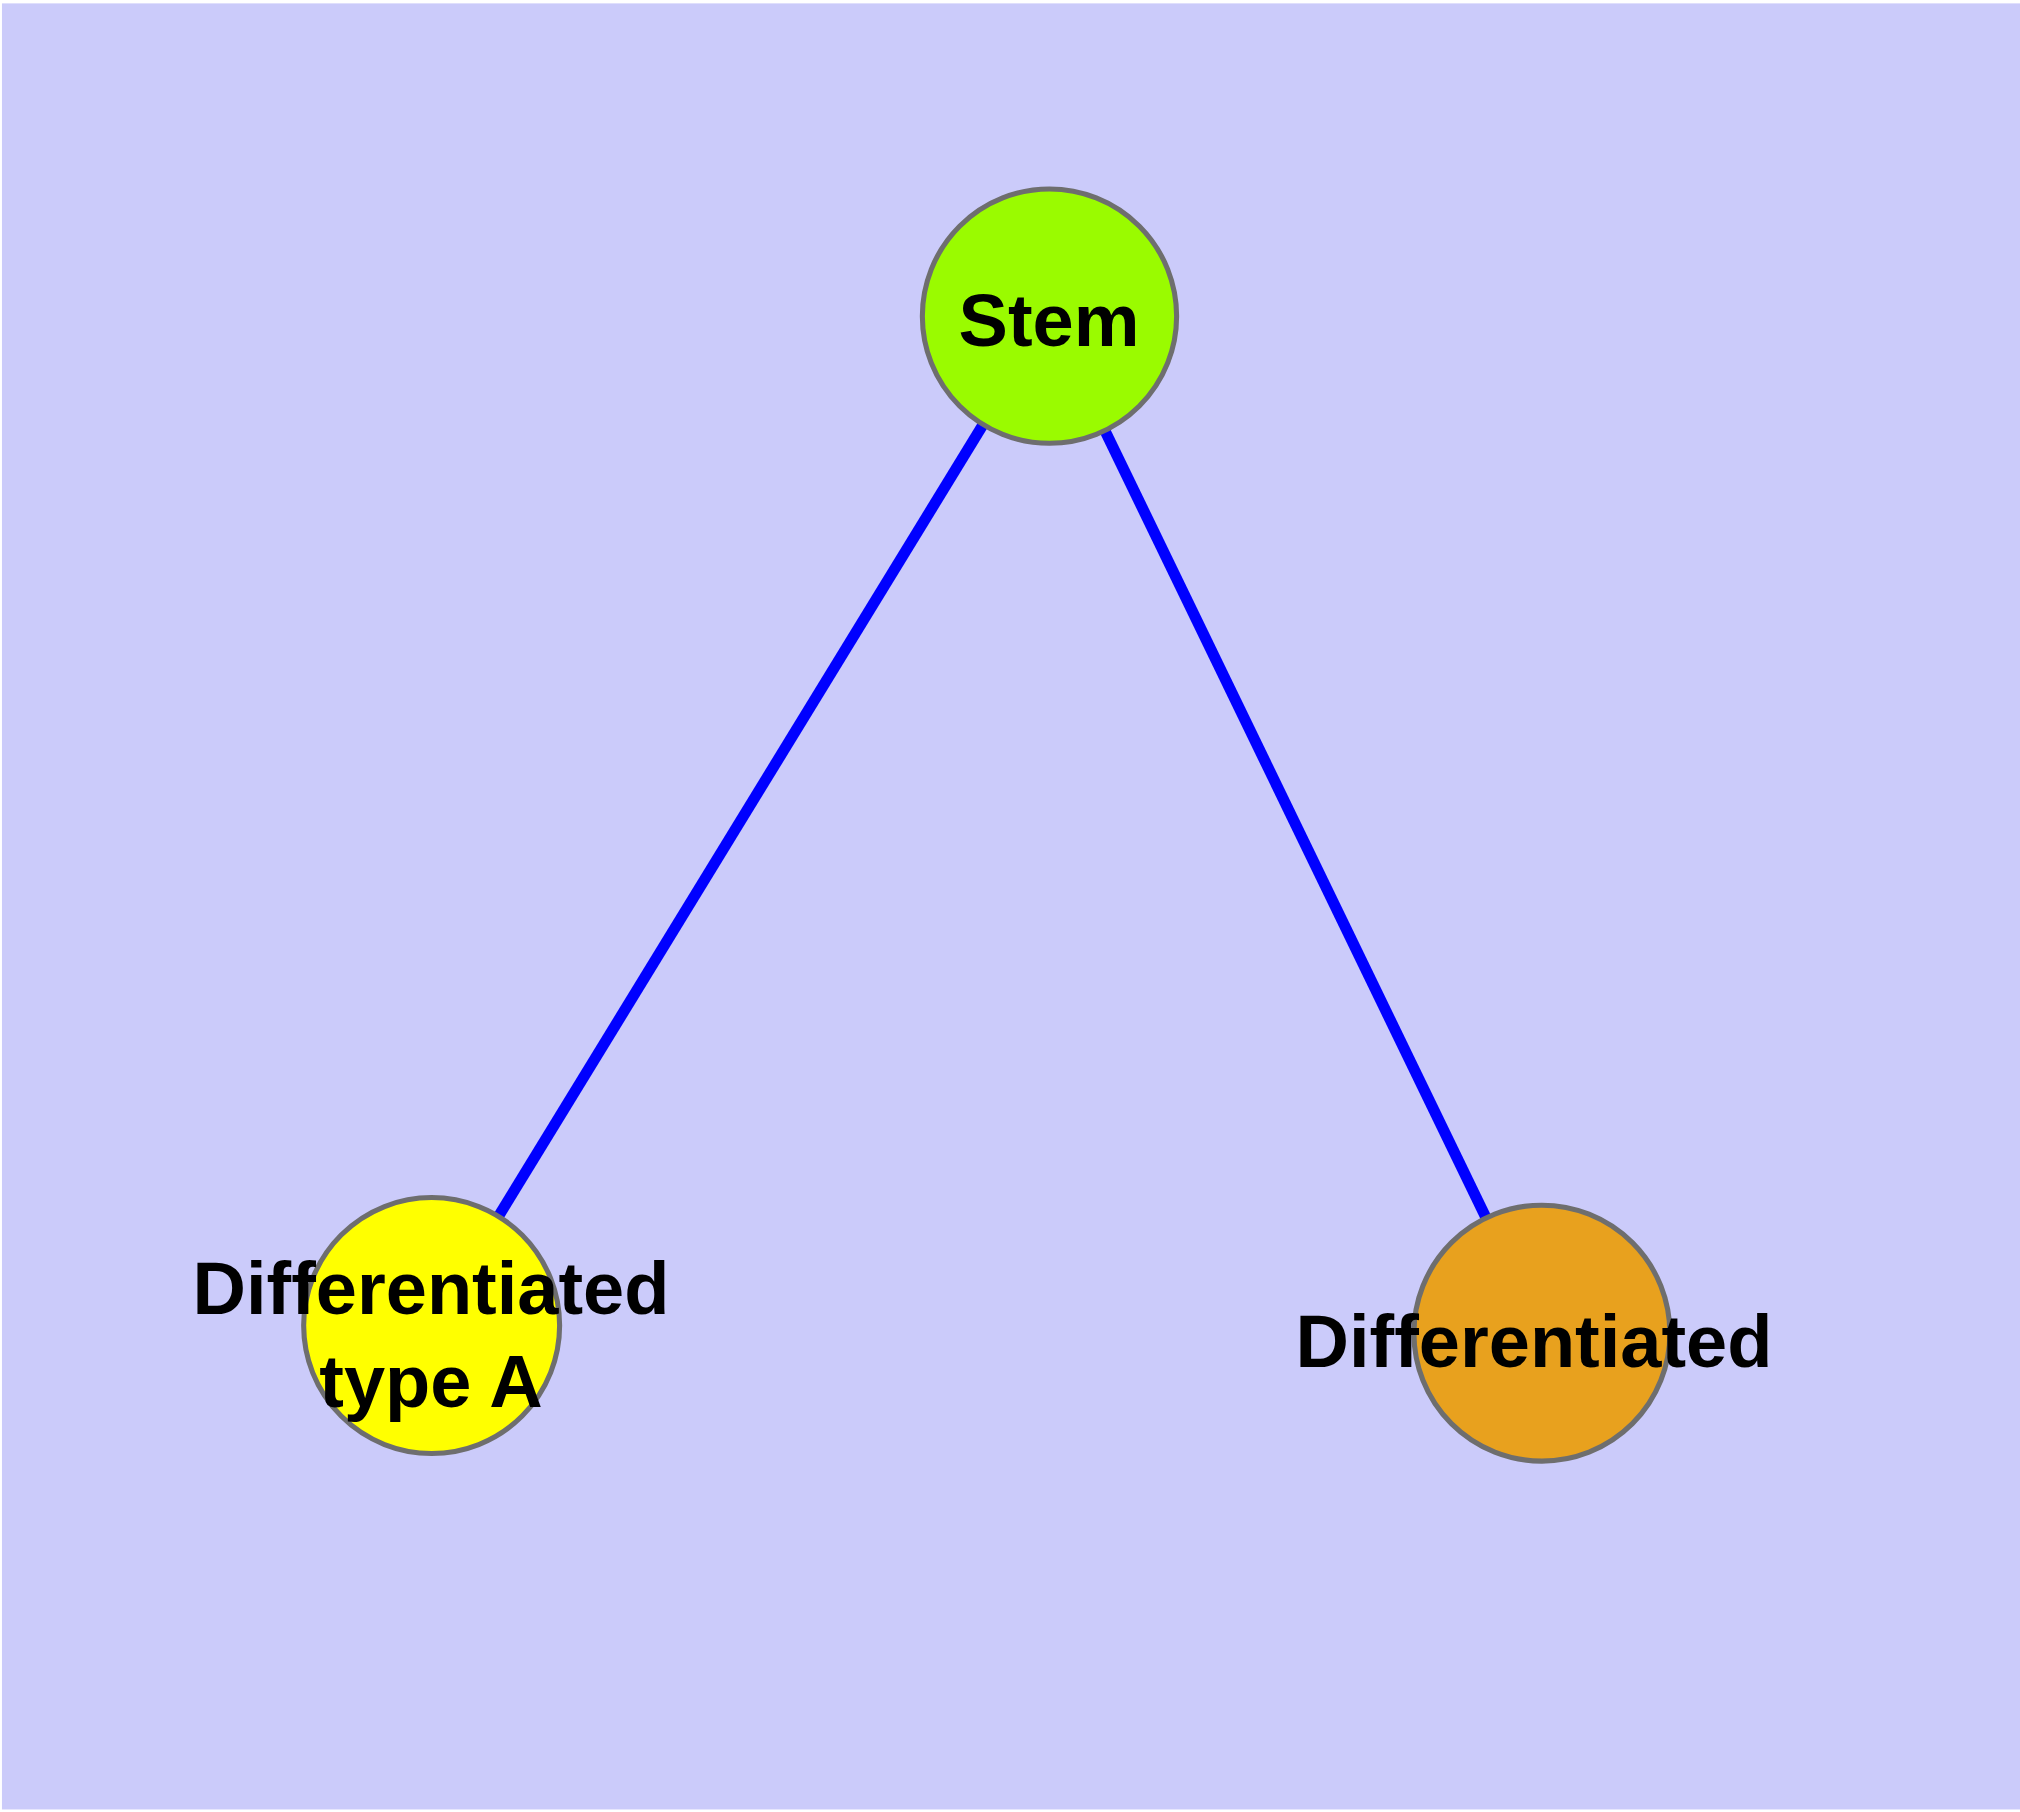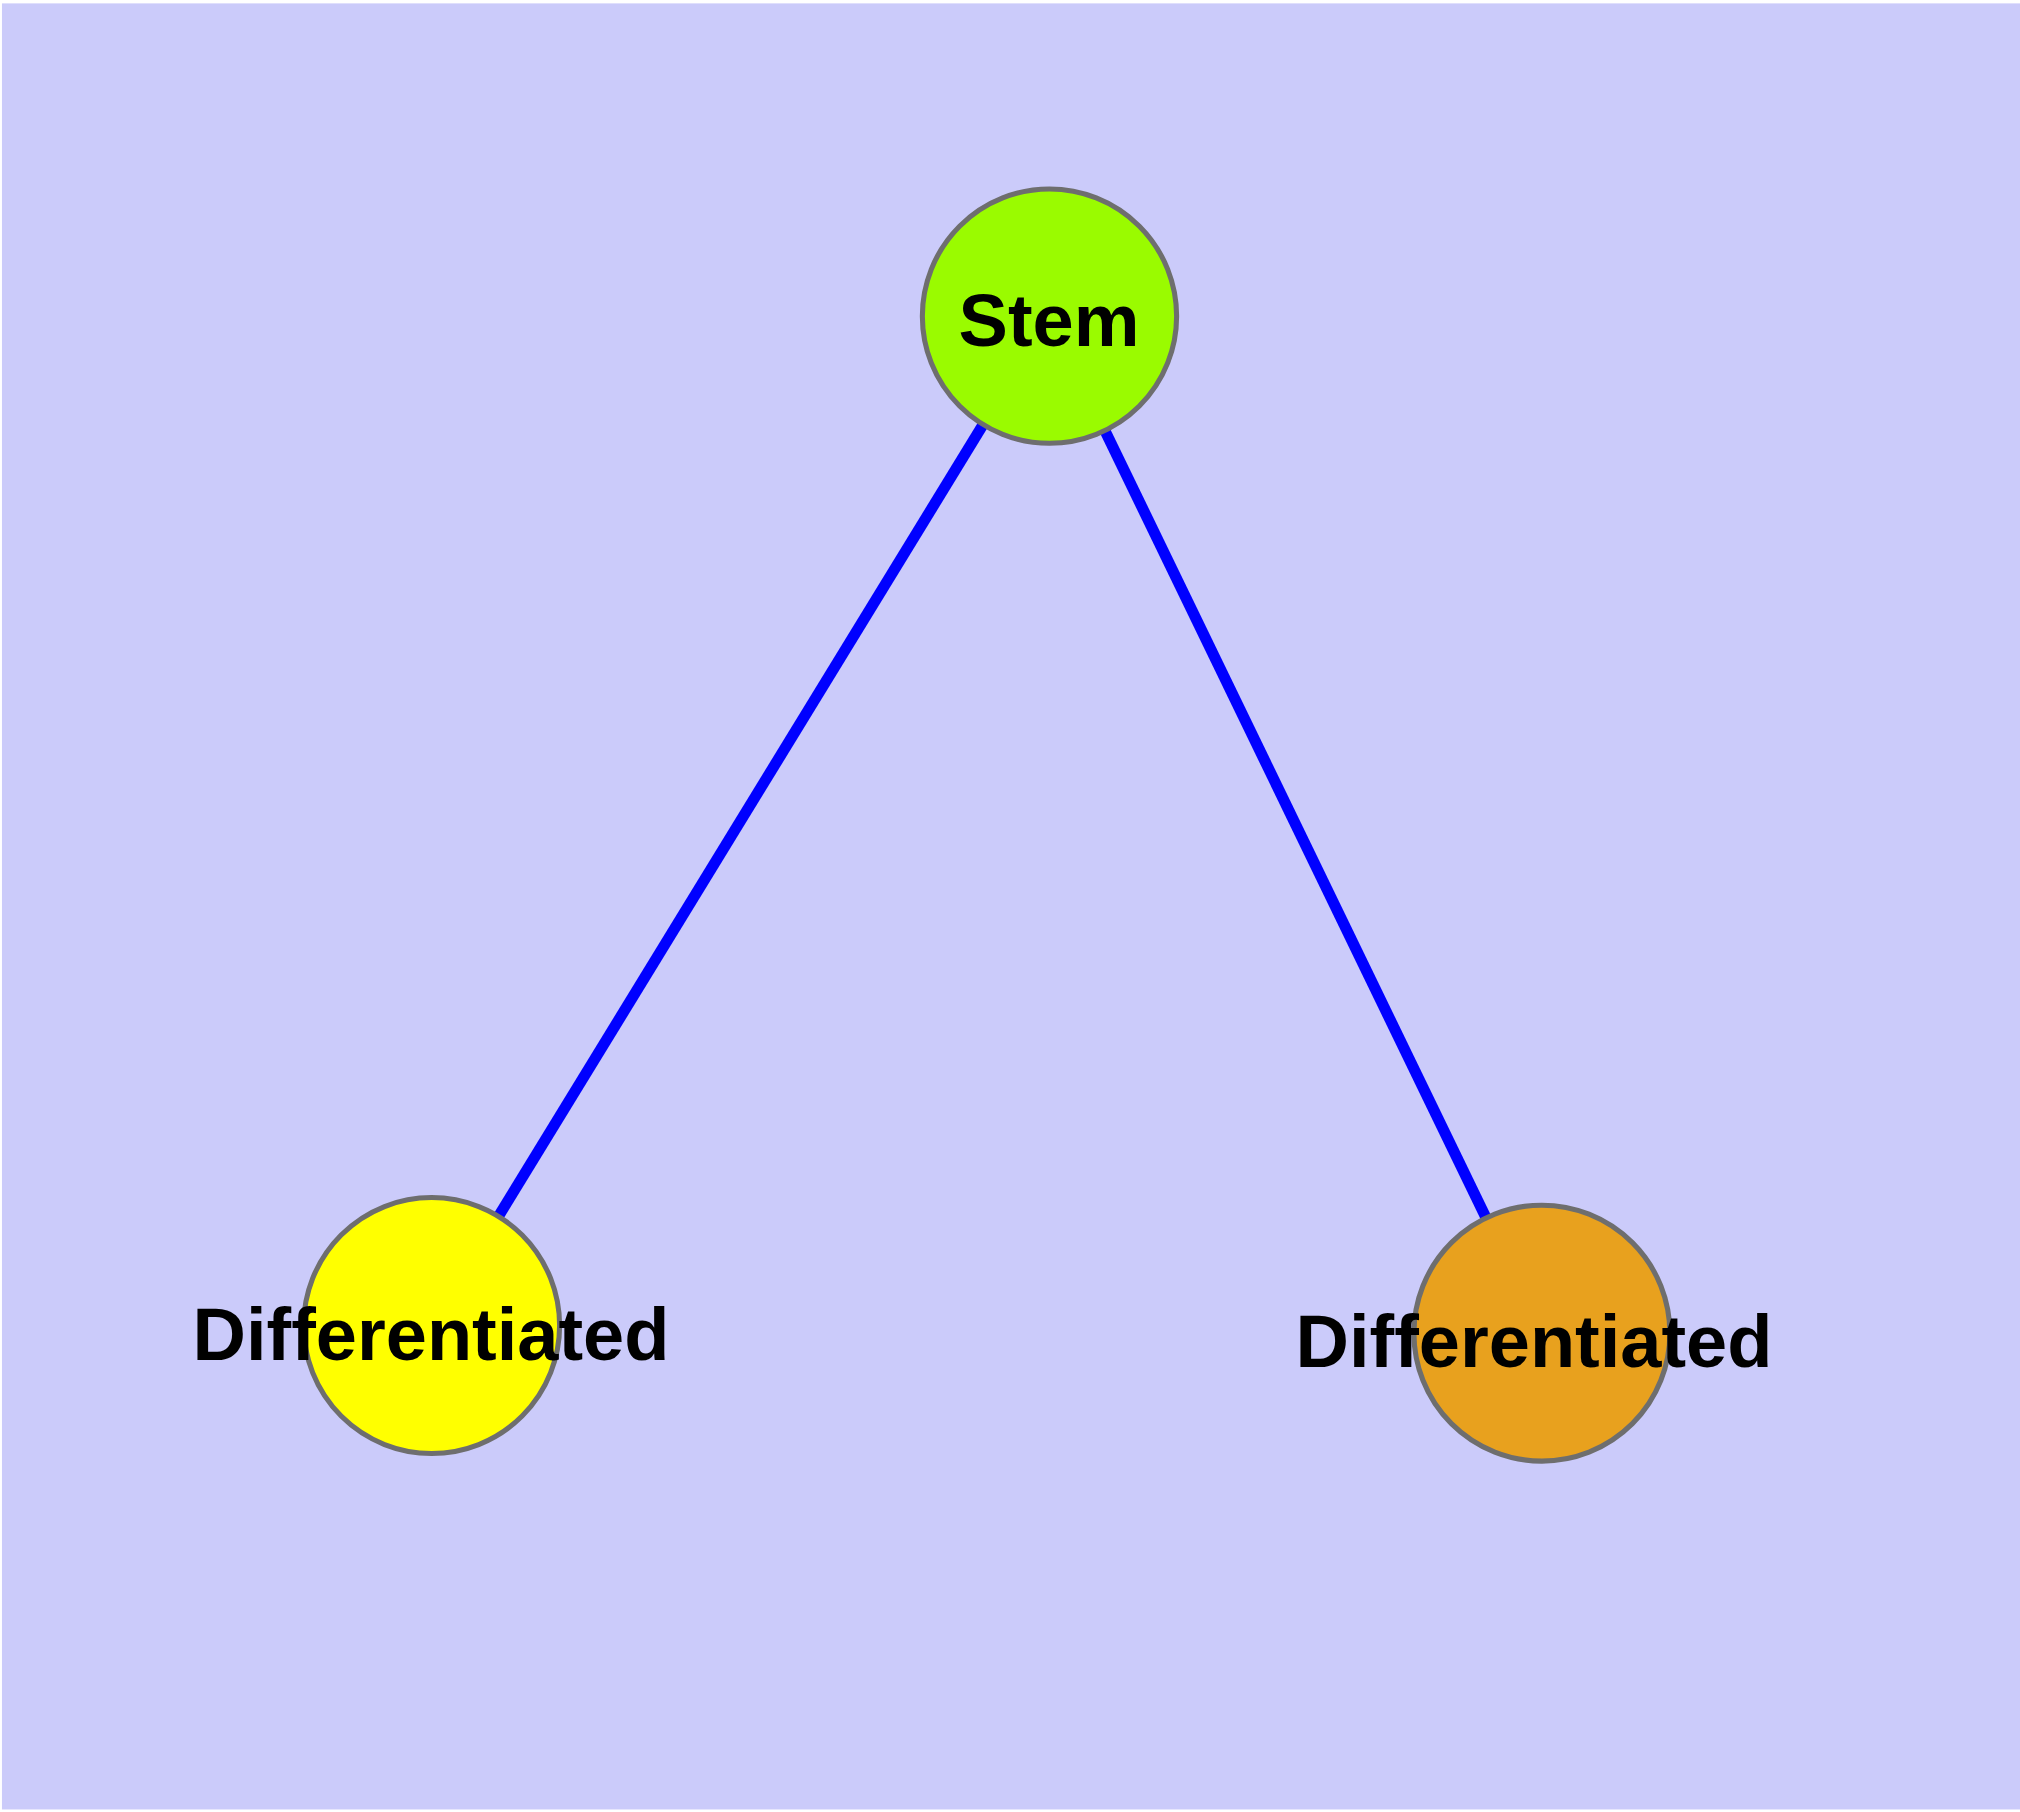--- a/index.html
+++ b/index.html
@@ -54,20 +54,21 @@
     <circle cx="509" cy="1564" r="151" stroke-width="6" fill="#ffff00" stroke="#6e6e6e"></circle>
     <circle cx="1819" cy="1573" r="151" stroke-width="6" fill="#e8a11e" stroke="#6e6e6e"></circle>
   </svg>
 
   <div class="node-label" style="left:1049px; top:320px;">
     <span>Stem</span>
   </div>
 
   <div class="node-label two-line" style="left:431px; top:1326px;">
     <span>Differentiated</span>
+    <span>type A</span>
   </div>
 
   <div class="node-label two-line" style="left:1534px; top:1333px;">
     <span>Differentiated</span>
   </div>
 
 </div>
 
 
 </body></html>

